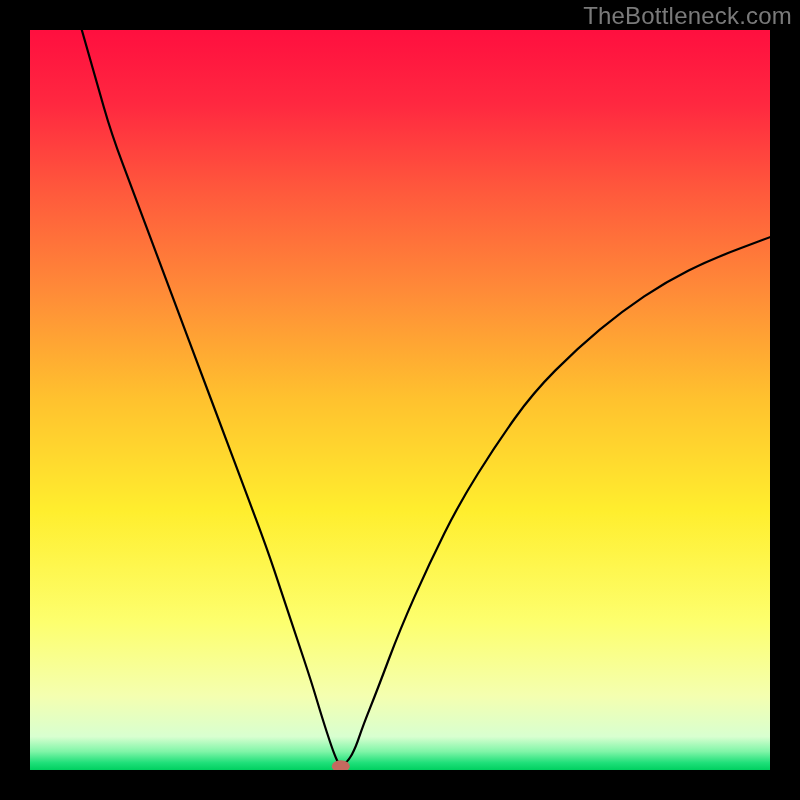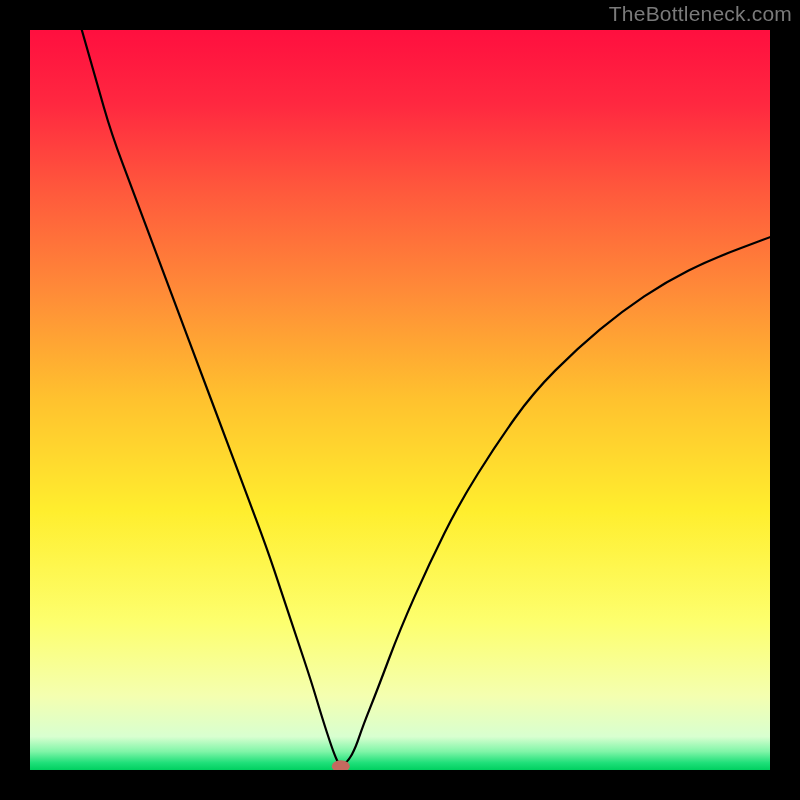--- a/index.html
+++ b/index.html
@@ -15,21 +15,21 @@
     position: relative;
     width: 800px;
     height: 800px;
     background: #000;
   }
   .attribution {
     position: absolute;
     top: 2px;
     right: 8px;
     color: #7a7a7a;
-    font-size: 21px;
+    font-size: 24px;
     font-weight: 400;
     letter-spacing: 0.2px;
     z-index: 10;
   }
   .plot-area {
     position: absolute;
     left: 30px;
     top: 30px;
     width: 740px;
     height: 740px;

